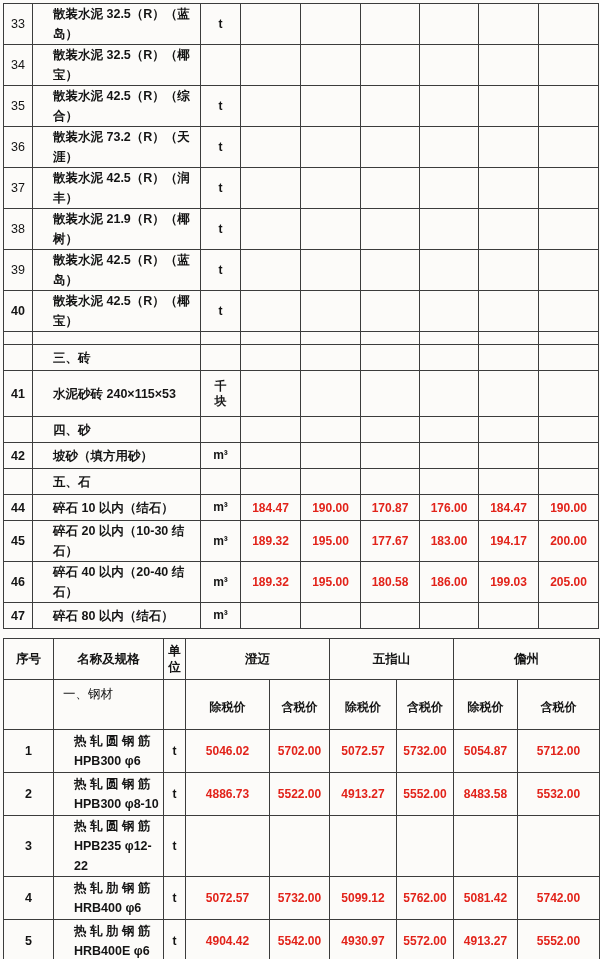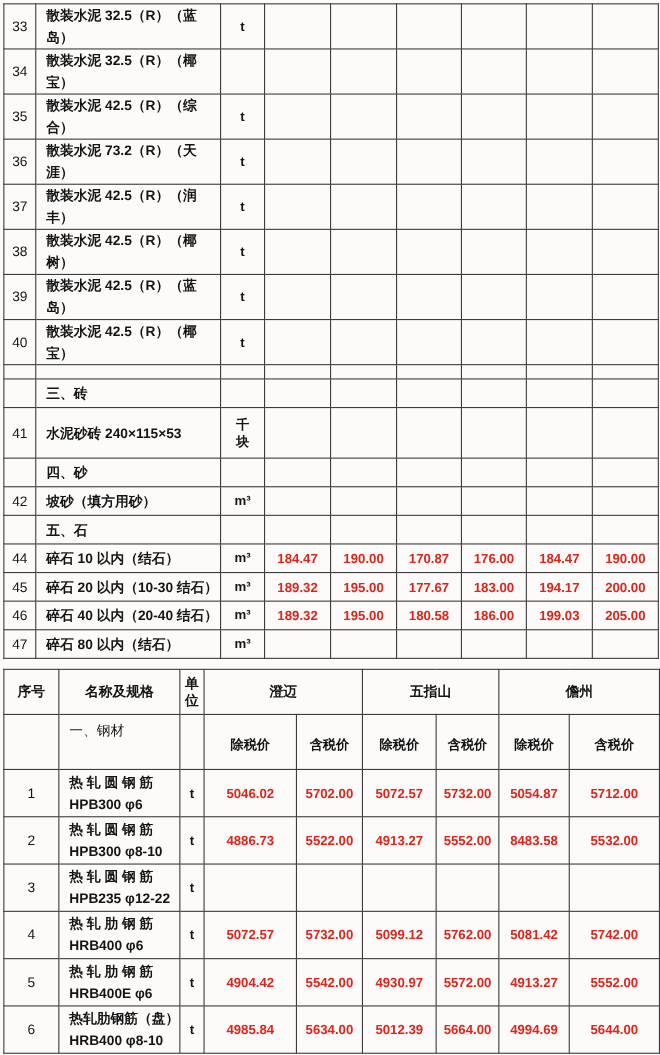--- a/index.html
+++ b/index.html
@@ -8,23 +8,23 @@
     font-family:"Liberation Sans","DejaVu Sans",sans-serif;
     color:#141414;
   }
   .page{padding:3px 0 0 3px;}
   table{border-collapse:collapse;table-layout:fixed;}
   td{border:1.6px solid #3c3c3c;overflow:hidden;padding:0;vertical-align:middle;}
   
   .h23{height:23px}.h13{height:13px}.h26{height:26px}.h46{height:46px}
   .h41{height:41px}.h50{height:50px}.h43{height:43px}
   
-  .no{text-align:center;font-weight:normal;font-size:12.5px;}
+  .no{text-align:center;font-weight:bold;font-size:12.5px;}
   .no.light{font-weight:normal;}
-  .name{text-align:left;padding-left:9px;font-weight:bold;font-size:12.5px;white-space:pre-line;line-height:1.6;}
+  .name{text-align:left;padding-left:20px;font-weight:bold;font-size:12.5px;white-space:pre-line;line-height:1.6;}
   .unit{text-align:center;font-weight:bold;font-size:12px;white-space:pre-line;line-height:1.25;}
   .price{text-align:center;font-weight:bold;font-size:12px;color:#e2231a;}
   .hdr{text-align:center;font-weight:bold;font-size:12.5px;white-space:pre-line;line-height:1.3;}
   .vtop{vertical-align:top;}
   .vtop .hdr-sub{padding-top:6px;}
   .hdr-sub{text-align:center;font-weight:bold;font-size:12px;}
   .cat{text-align:left;padding-left:9px;font-weight:normal;font-size:12.5px;vertical-align:top;padding-top:6px;}
   .gap{height:9px;}
 </style>
 </head>
@@ -95,21 +95,21 @@
           <td class="unit">t</td>
           <td class="price"></td>
           <td class="price"></td>
           <td class="price"></td>
           <td class="price"></td>
           <td class="price"></td>
           <td class="price"></td>
         </tr>
         <tr class="h23">
           <td class="no light">38</td>
-          <td class="name">散装水泥 42.5（R）（椰树）</td>
+          <td class="name">散装水泥 21.9（R）（椰树）</td>
           <td class="unit">t</td>
           <td class="price"></td>
           <td class="price"></td>
           <td class="price"></td>
           <td class="price"></td>
           <td class="price"></td>
           <td class="price"></td>
         </tr>
         <tr class="h23">
           <td class="no light">39</td>

